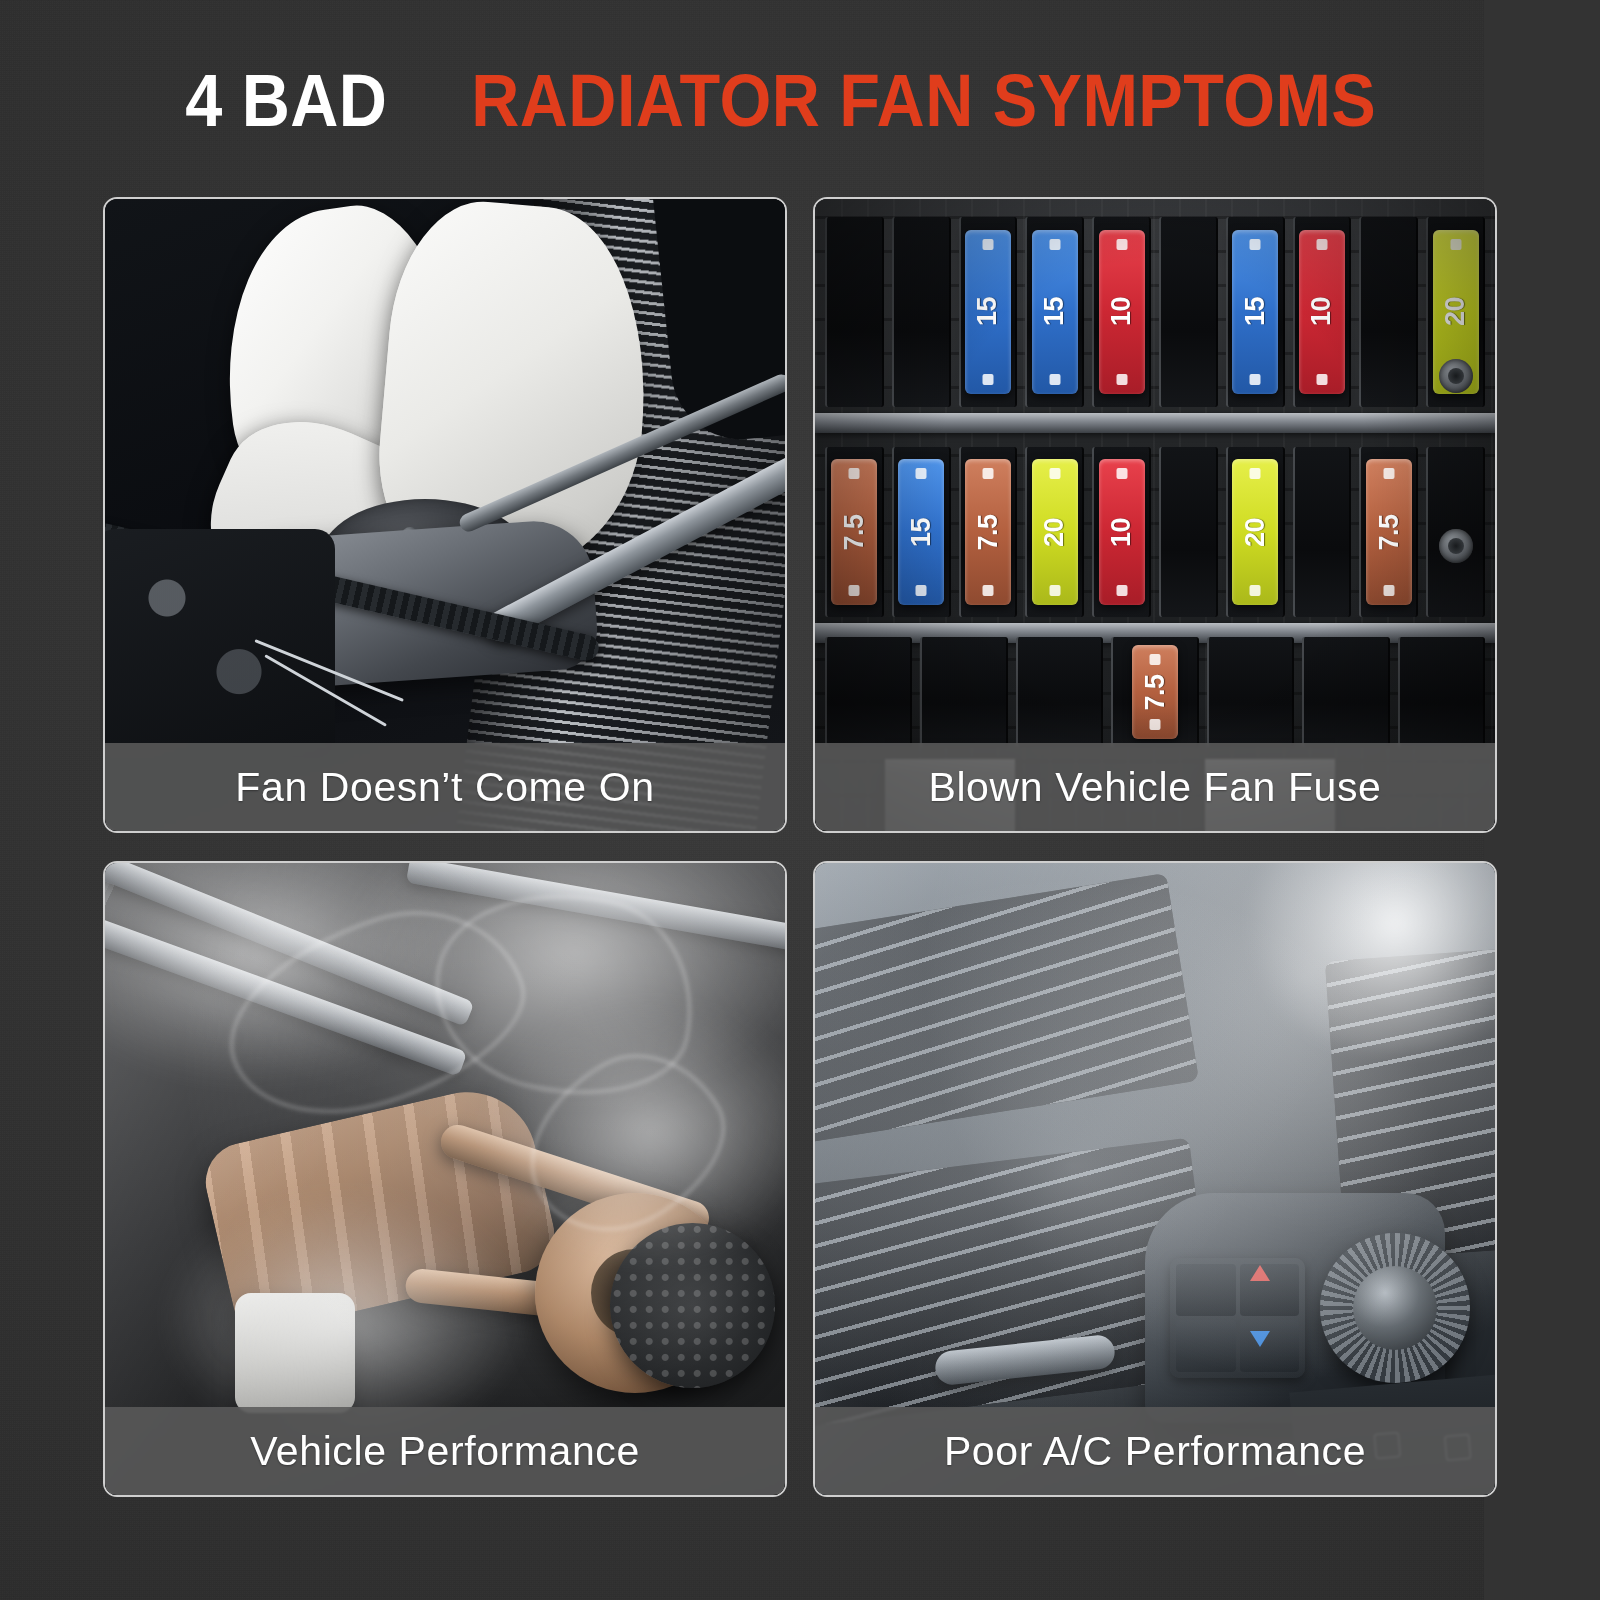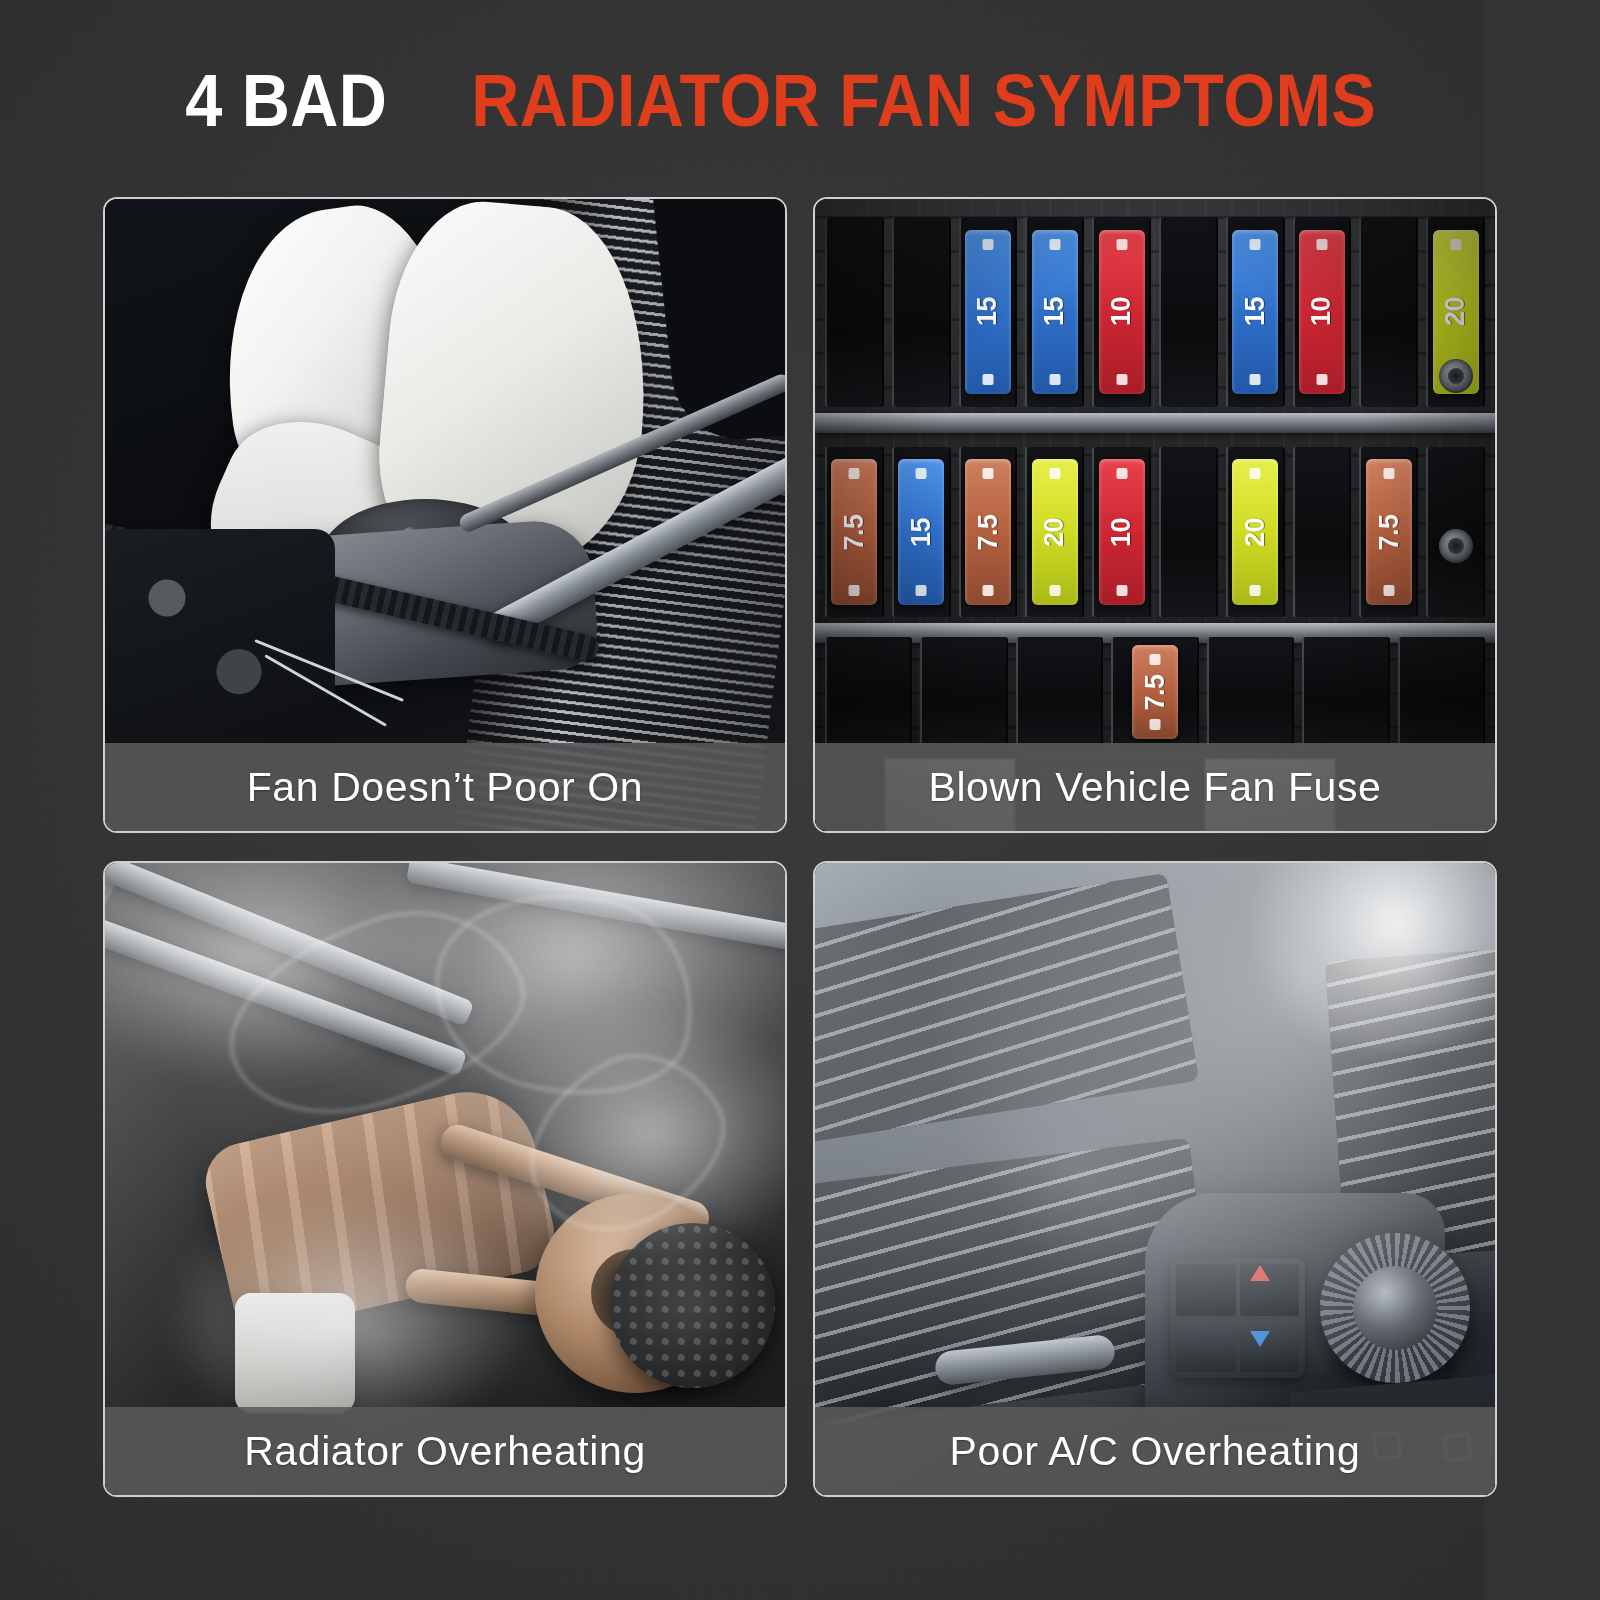--- a/index.html
+++ b/index.html
@@ -443,21 +443,21 @@
 
         <div class="pump"></div>
         <div class="pipe"></div>
         <div class="pipe2"></div>
         <div class="hose h1"></div>
         <div class="clutter"></div>
         <div class="wire" style="left:150px;top:440px;width:160px;transform:rotate(22deg)"></div>
         <div class="wire" style="left:160px;top:455px;width:140px;transform:rotate(30deg)"></div>
       </div>
       <div class="caption">
-        <span>Fan Doesn’t Poor On</span>
+        <span>Fan Doesn’t Come On</span>
       </div>
     </div>
 
     <div class="card">
       <div class="photo p2">
         <div class="plastic"></div>
 
         <div class="slotrow" id="row-top" style="top:18px;height:190px">
             <div class="slot">
               <div class="fuse empty"></div>
@@ -609,21 +609,21 @@
         <div class="steam" style="left:-60px;top:-40px;width:420px;height:260px"></div>
         <div class="steam" style="left:240px;top:-60px;width:460px;height:300px"></div>
         <div class="steam" style="left:380px;top:140px;width:330px;height:260px"></div>
         <div class="steam" style="left:60px;top:330px;width:360px;height:250px"></div>
         <div class="wisp" style="left:120px;top:60px;width:300px;height:180px;transform:rotate(-18deg)"></div>
         <div class="wisp" style="left:330px;top:30px;width:260px;height:200px;transform:rotate(12deg)"></div>
         <div class="wisp" style="left:420px;top:200px;width:200px;height:160px;transform:rotate(-30deg)"></div>
         <div class="haze"></div>
       </div>
       <div class="caption">
-        <span>Radiator Overheating</span>
+        <span>Vehicle Performance</span>
       </div>
     </div>
 
     <div class="card">
       <div class="photo p4">
         <div class="dash"></div>
 
         <div class="vent v1">
             <div class="louvers"></div>
           </div>
@@ -648,18 +648,18 @@
         <div class="handle"></div>
         <div class="console">
           <span style="left:80px;top:48px"></span>
           <span style="left:150px;top:56px"></span>
         </div>
 
         <div class="glow"></div>
         <div class="mist"></div>
       </div>
       <div class="caption">
-        <span>Poor A/C Overheating</span>
+        <span>Poor A/C Performance</span>
       </div>
     </div>
 
   </div>
 </div>
 
 </body></html>

